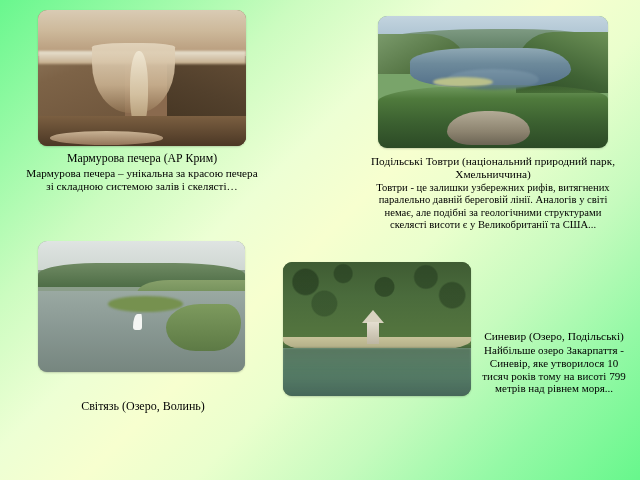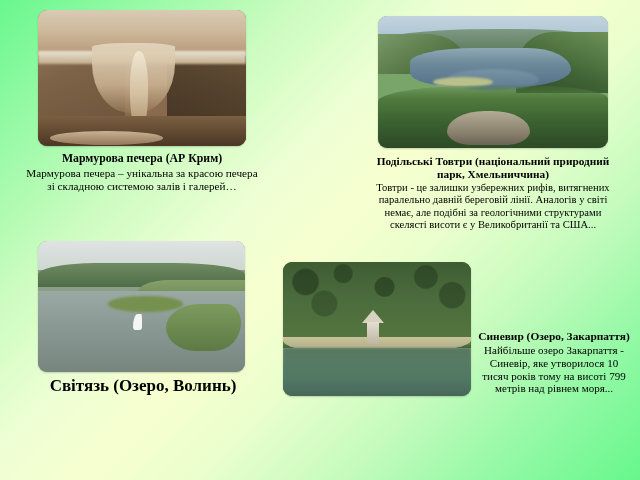--- a/index.html
+++ b/index.html
@@ -43,21 +43,21 @@
   }
 
   .caption {
     position: absolute;
     text-align: center;
     color: #000000;
     line-height: 1.16;
   }
   .caption .title {
     display: block;
-    font-weight: bold;
+    font-weight: normal;
     margin-bottom: 1px;
     text-align: center;
   }
   .caption .body {
     display: block;
   }
 
   
   #photo-cave {
     left: 38px;  top: 10px;
@@ -205,21 +205,21 @@
     position: absolute;
     left: 46%; top: 56%;
     width: 9px; height: 16px;
     background: #f4f6f3;
     border-radius: 52% 8% 30% 30% / 80% 40% 20% 20%;
   }
   #caption-svityaz {
     left: 12px; top: 376px; width: 262px;
     font-size: 11px;
   }
-  #caption-svityaz .title { font-size: 17px; }
+  #caption-svityaz .title { font-size: 12px; margin-top: 24px; }
 
   
   #photo-synevyr {
     left: 283px; top: 262px;
     width: 188px; height: 134px;
     background: #4a6b3e;
   }
   #synevyr-forest {
     top: 0; height: 62%;
     background: linear-gradient(180deg, #3f5c33 0%, #4a6b3c 40%, #56773f 100%);
@@ -283,21 +283,21 @@
     <div class="layer" id="cave-right-wall"></div>
     <div class="layer" id="cave-ceiling"></div>
     <div class="layer" id="cave-ceiling-edge"></div>
     <div class="layer" id="cave-stalactites"></div>
     <div class="layer" id="cave-column"></div>
     <div class="layer" id="cave-floor"></div>
     <div class="layer" id="cave-floor-slab"></div>
   </div>
   <div class="caption" id="caption-cave">
     <span class="title">Мармурова печера (АР Крим)</span>
-    <span class="body">Мармурова печера – унікальна за красою печера зі складною системою залів і галерей…</span>
+    <span class="body">Мармурова печера – унікальна за красою печера зі складною системою залів і скелясті…</span>
   </div>
 
   <div class="photo" id="photo-tovtry">
     <div class="layer" id="tovtry-sky"></div>
     <div class="layer" id="tovtry-far-hills"></div>
     <div class="layer" id="tovtry-hill-left"></div>
     <div class="layer" id="tovtry-hill-right"></div>
     <div class="layer" id="tovtry-river"></div>
     <div class="layer" id="tovtry-river2"></div>
     <div class="layer" id="tovtry-sandbar"></div>
@@ -327,17 +327,17 @@
     <div class="layer" id="synevyr-forest-texture"></div>
     <div class="layer" id="synevyr-shore"></div>
     <div class="layer" id="synevyr-water"></div>
     <div class="layer" id="synevyr-reflection"></div>
     <div id="synevyr-gazebo">
       <div id="synevyr-gazebo-roof"></div>
       <div id="synevyr-gazebo-body"></div>
     </div>
   </div>
   <div class="caption" id="caption-synevyr">
-    <span class="title">Синевир (Озеро, Закарпаття)</span>
+    <span class="title">Синевир (Озеро, Подільські)</span>
     <span class="body">Найбільше озеро Закарпаття - Синевір, яке утворилося 10 тисяч років тому на висоті 799 метрів над рівнем моря...</span>
   </div>
 
 </div>
 
 </body></html>

